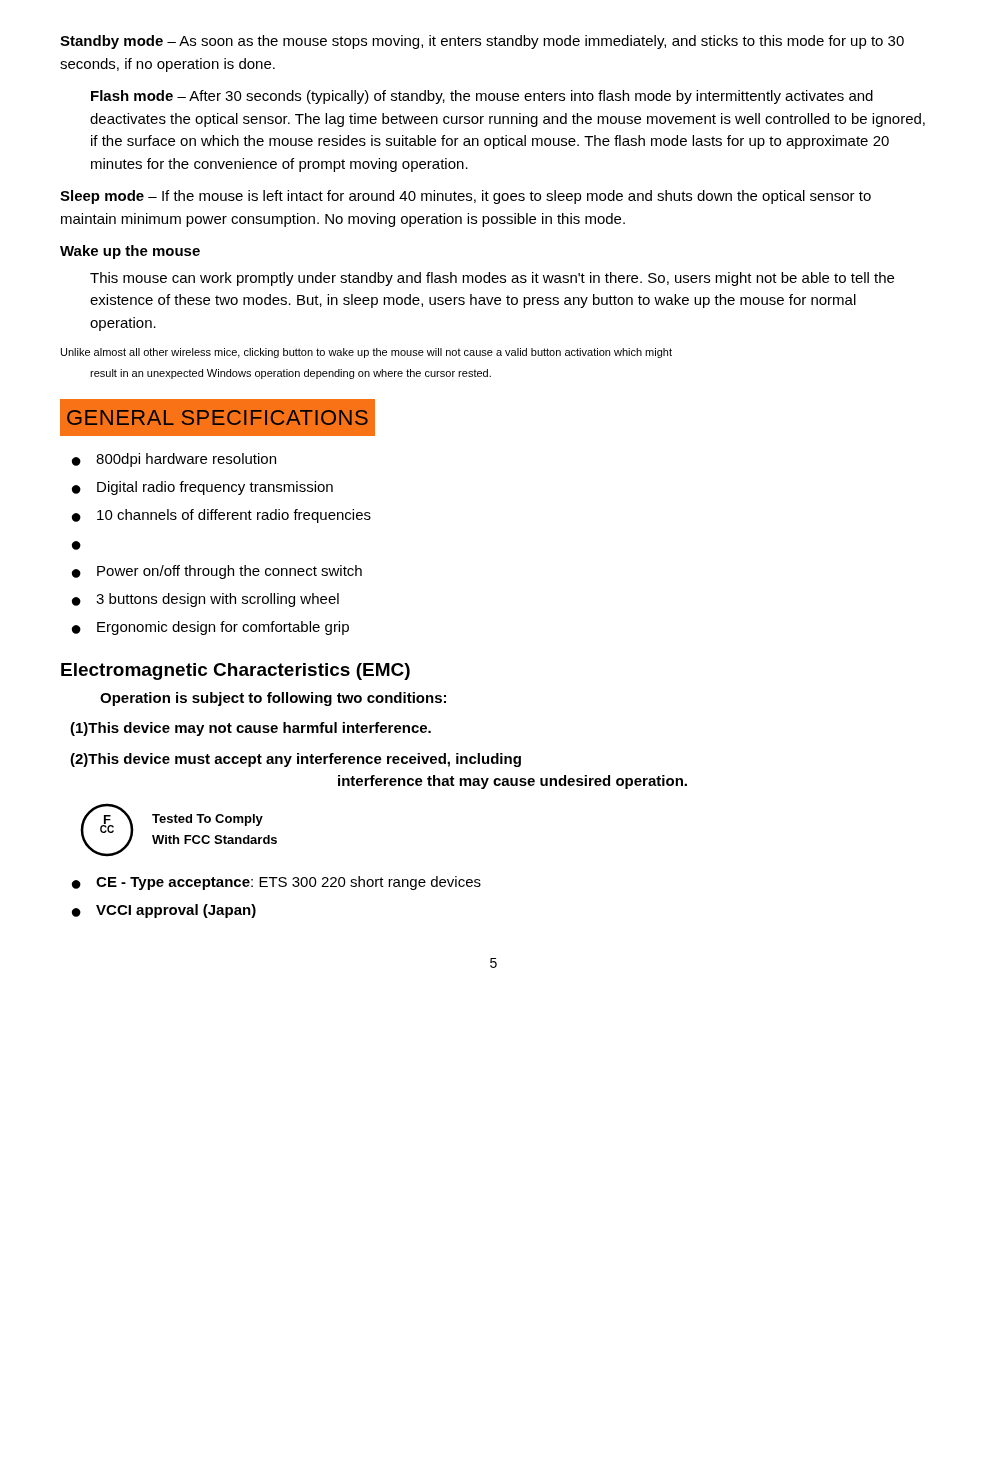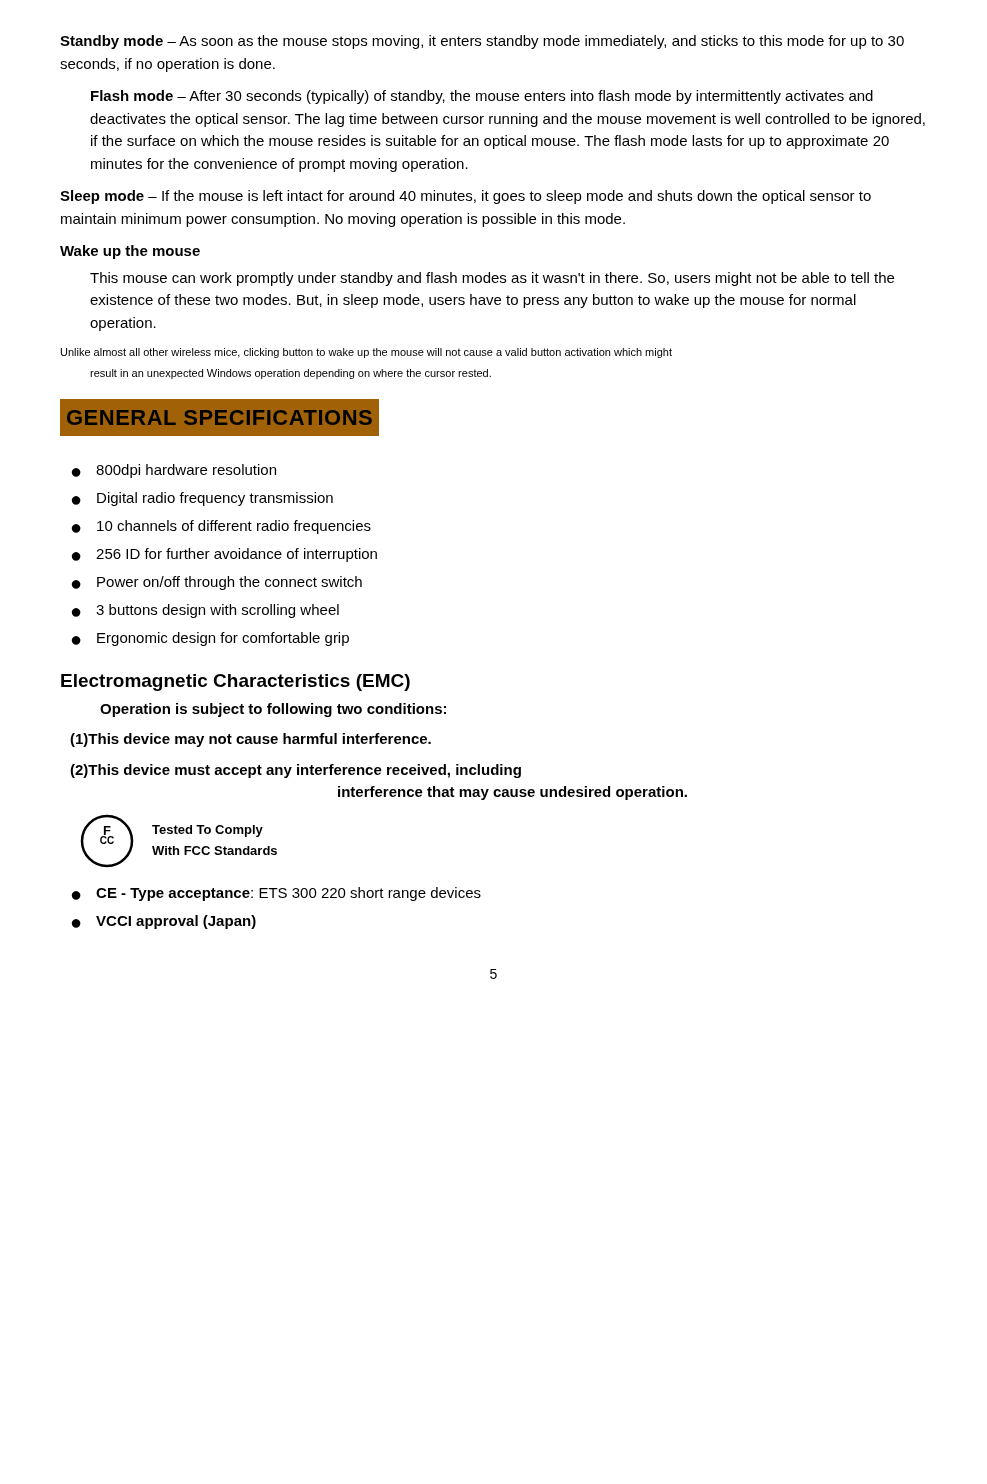--- a/index.html
+++ b/index.html
@@ -38,26 +38,26 @@
       margin-bottom: 4px;
     }
 
     .small-note-indent {
       margin-left: 30px;
       font-size: 11px;
     }
 
     .section-heading {
       font-size: 22px;
-      font-weight: bold;
-      background-color: #a16207;
+      font-weight: normal;
+      background-color: #f97316;
       display: inline-block;
       padding: 2px 6px;
       margin-top: 18px;
-      margin-bottom: 23px;
+      margin-bottom: 12px;
       letter-spacing: 0.5px;
     }
 
     .bullet-list {
       list-style: none;
       margin-left: 10px;
       margin-bottom: 14px;
     }
 
     .bullet-list li {
@@ -196,21 +196,20 @@
   <li>
       <span class="bullet-dot">●</span>
       <span>Digital radio frequency transmission</span>
     </li>
   <li>
       <span class="bullet-dot">●</span>
       <span>10 channels of different radio frequencies</span>
     </li>
   <li>
       <span class="bullet-dot">●</span>
-      <span>256 ID for further avoidance of interruption</span>
     </li>
   <li>
       <span class="bullet-dot">●</span>
       <span>Power on/off through the connect switch</span>
     </li>
   <li>
       <span class="bullet-dot">●</span>
       <span>3 buttons design with scrolling wheel</span>
     </li>
   <li>

